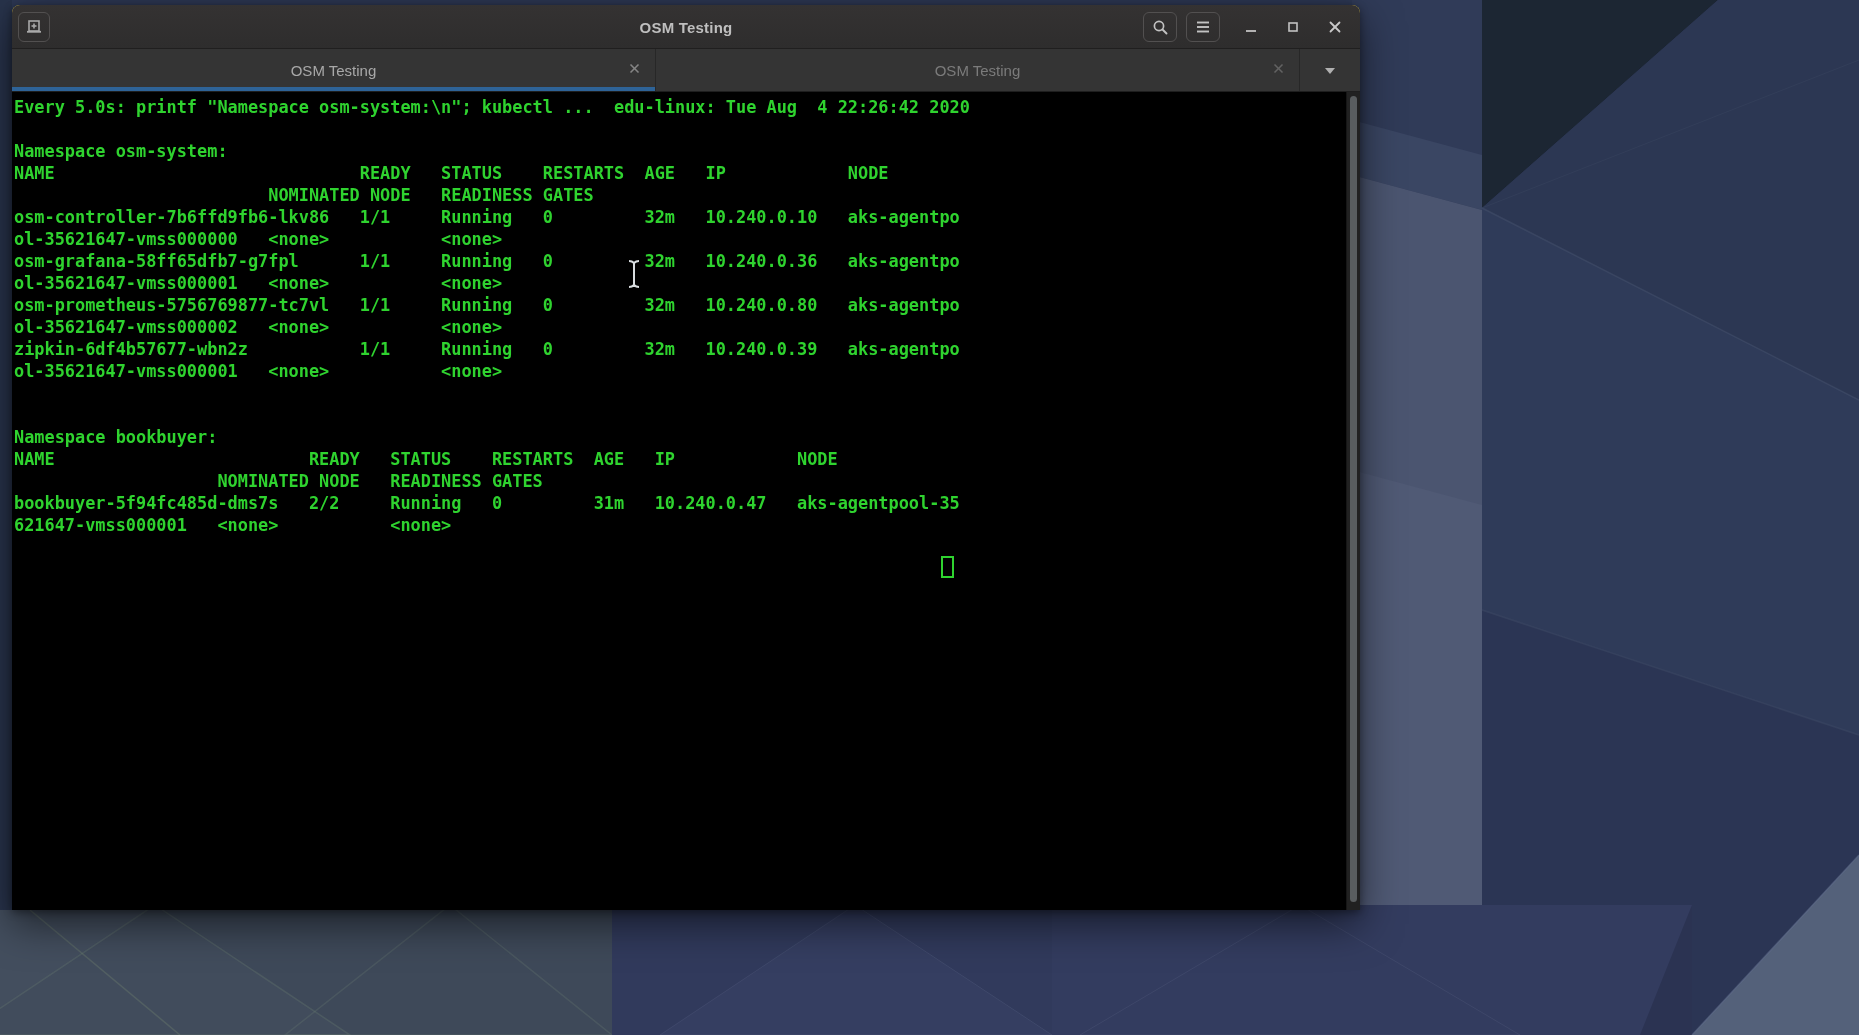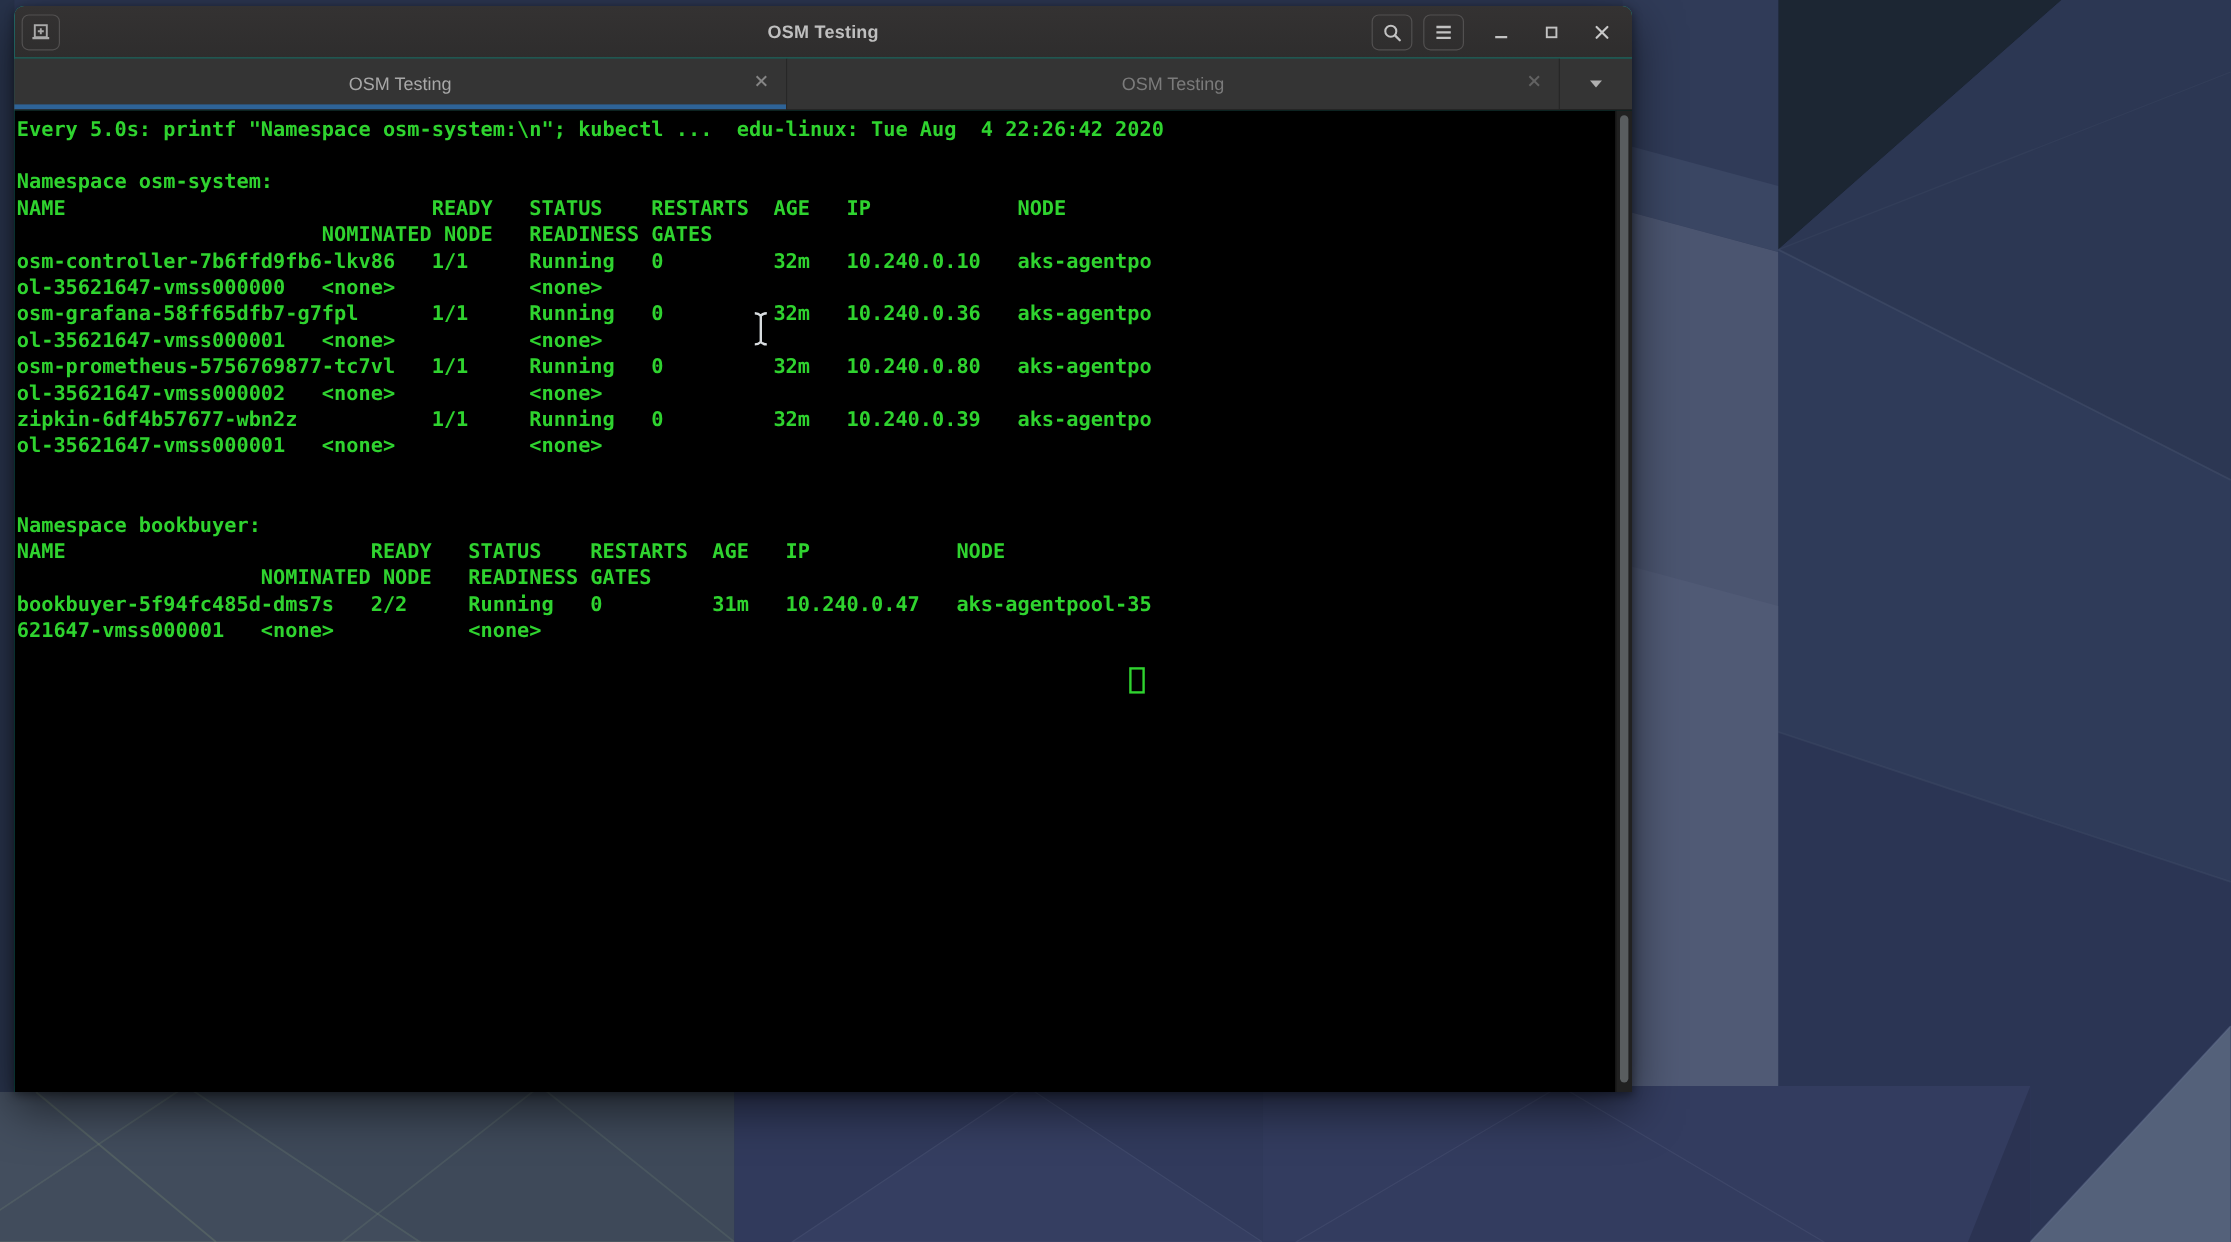--- a/index.html
+++ b/index.html
@@ -6,21 +6,21 @@
   html, body { width: 1859px; height: 1035px; overflow: hidden; background: #2d3854; font-family: "Liberation Sans", sans-serif; }
 
   
   .wallpaper { position: absolute; top: 0; left: 0; width: 1859px; height: 1035px; }
 
   
   .window {
     position: absolute; left: 12px; top: 5px; width: 1348px; height: 905px;
     border-radius: 8px 8px 0 0;
     box-shadow: 0 14px 40px rgba(0,0,0,0.55), 0 2px 8px rgba(0,0,0,0.4);
-    background: #14b8a6;
+    background: #fde047;
   }
 
   .titlebar {
     position: absolute; top: 0; left: 0; width: 100%; height: 44px;
     background: linear-gradient(#343232, #2e2d2d);
     border-bottom: 1px solid #201f1f;
     border-radius: 8px 8px 0 0;
   }
   .titlebar .window-title {
     position: absolute; left: 0; right: 0; top: 0; height: 44px;

